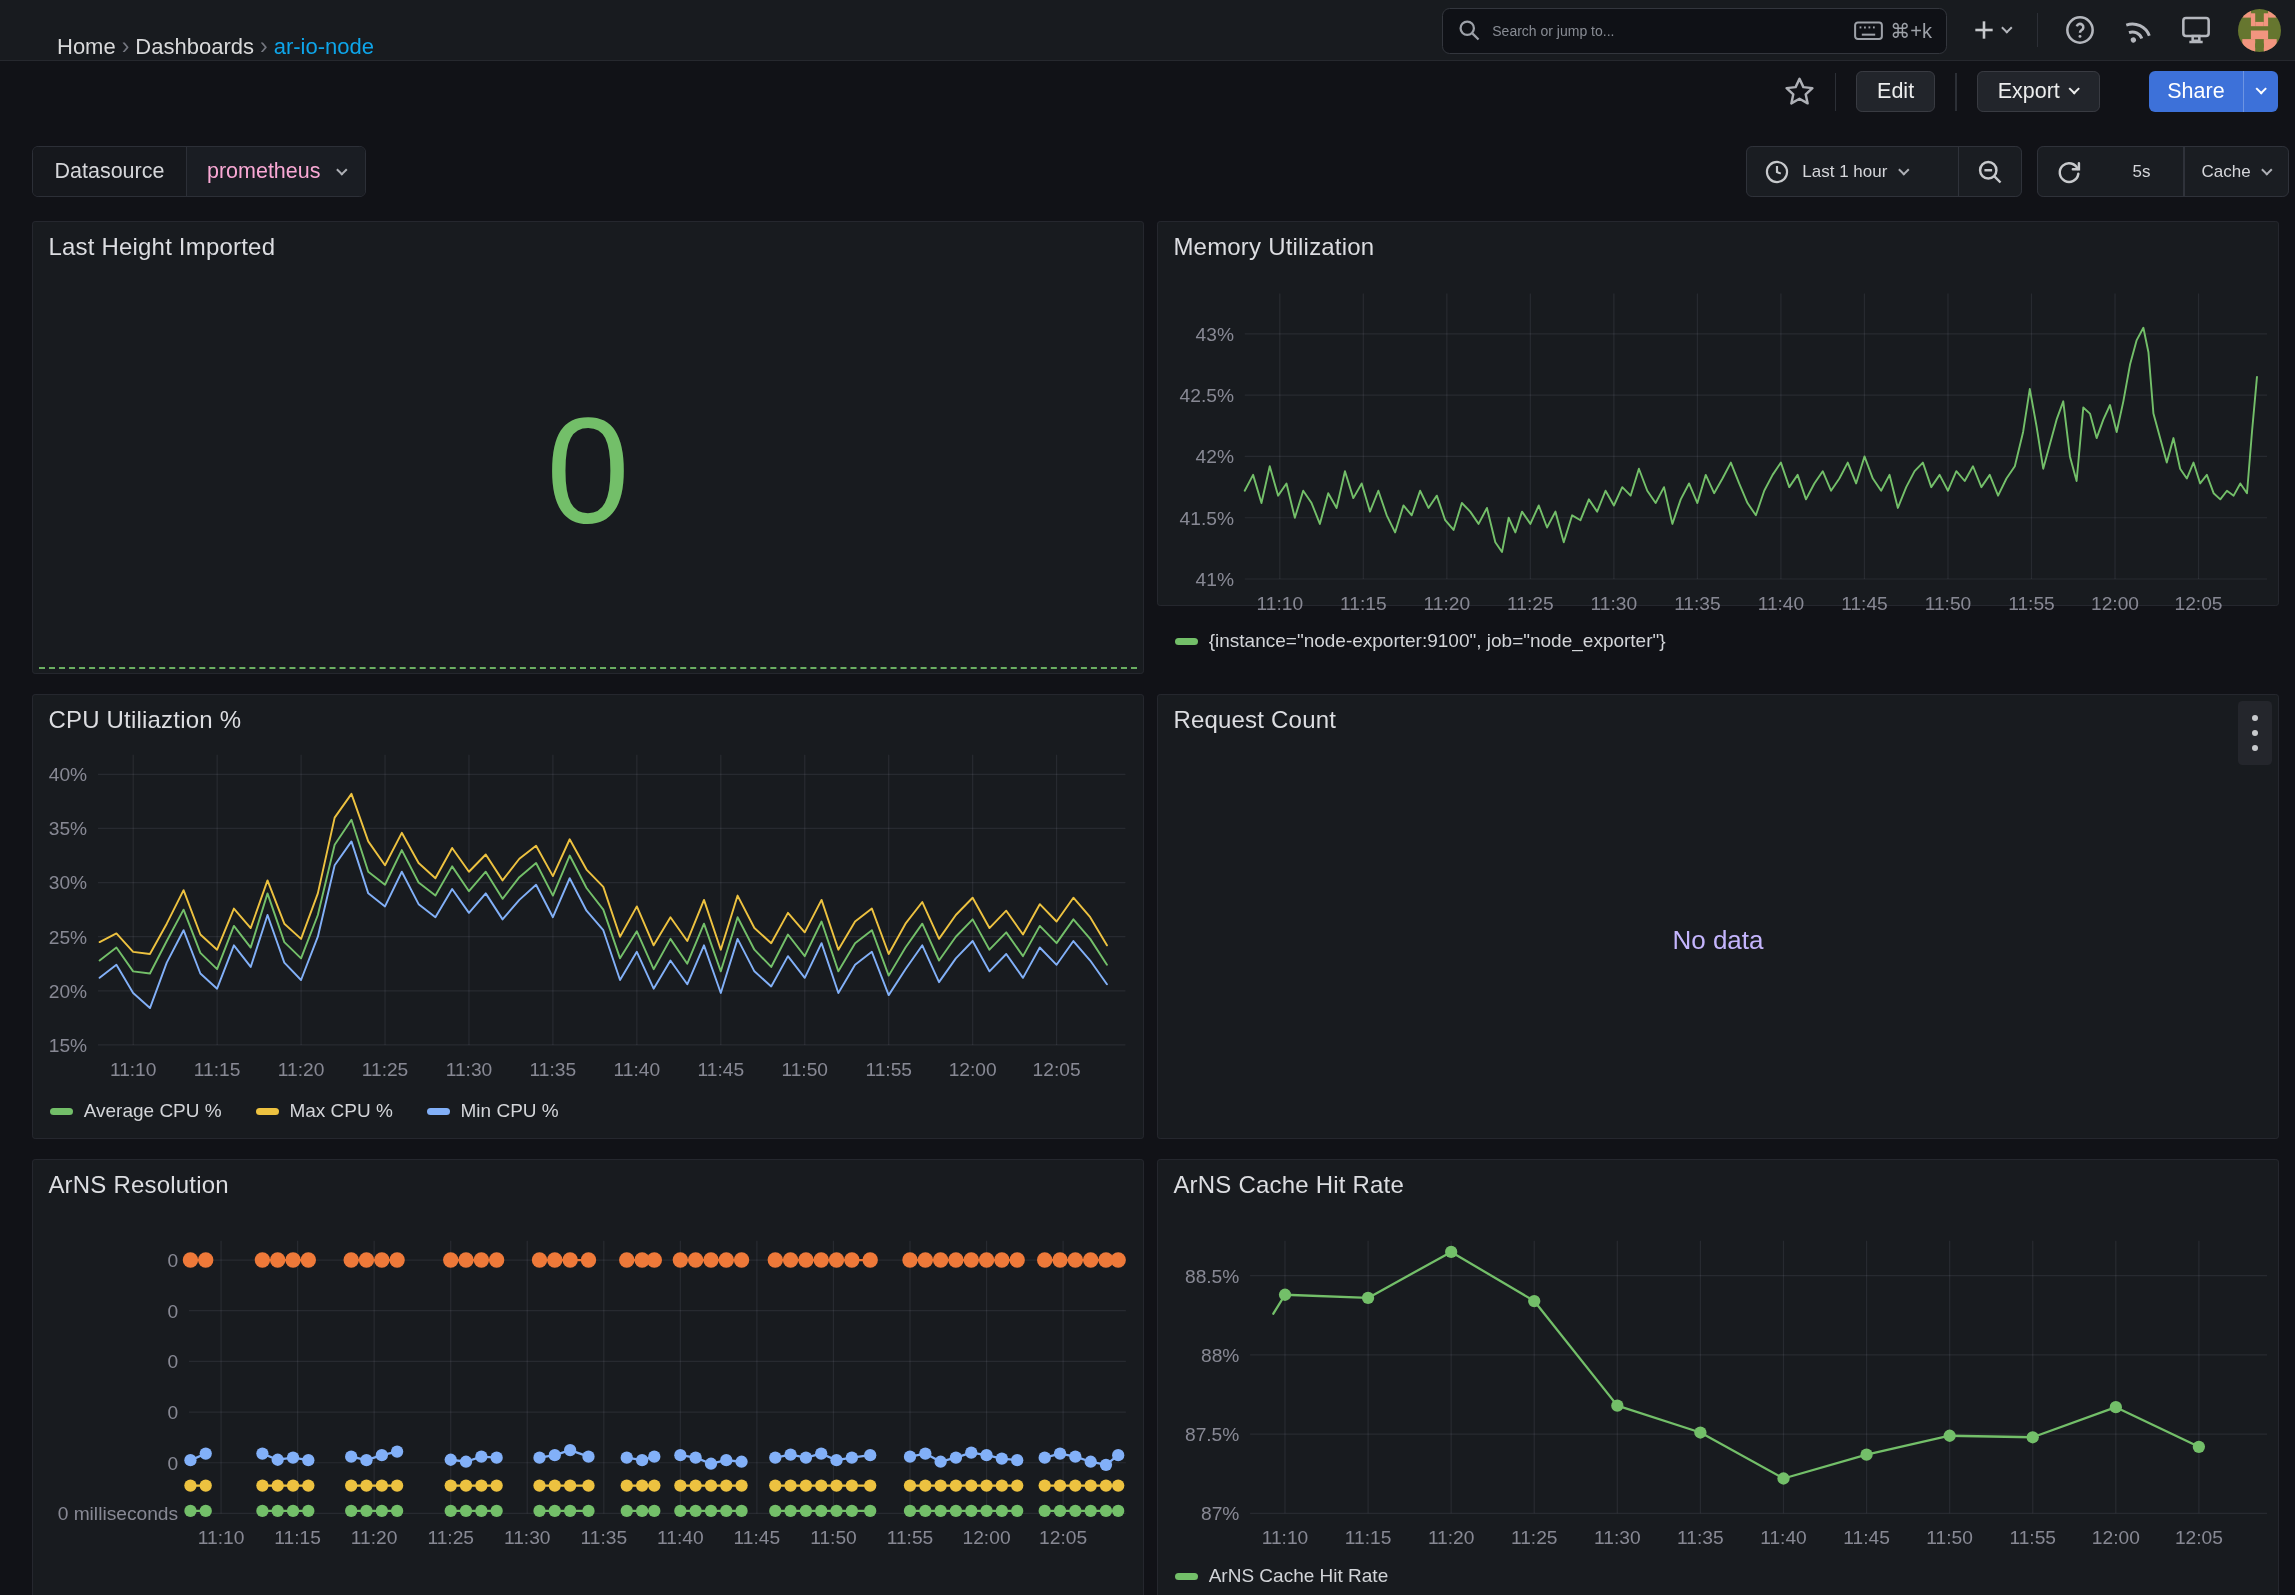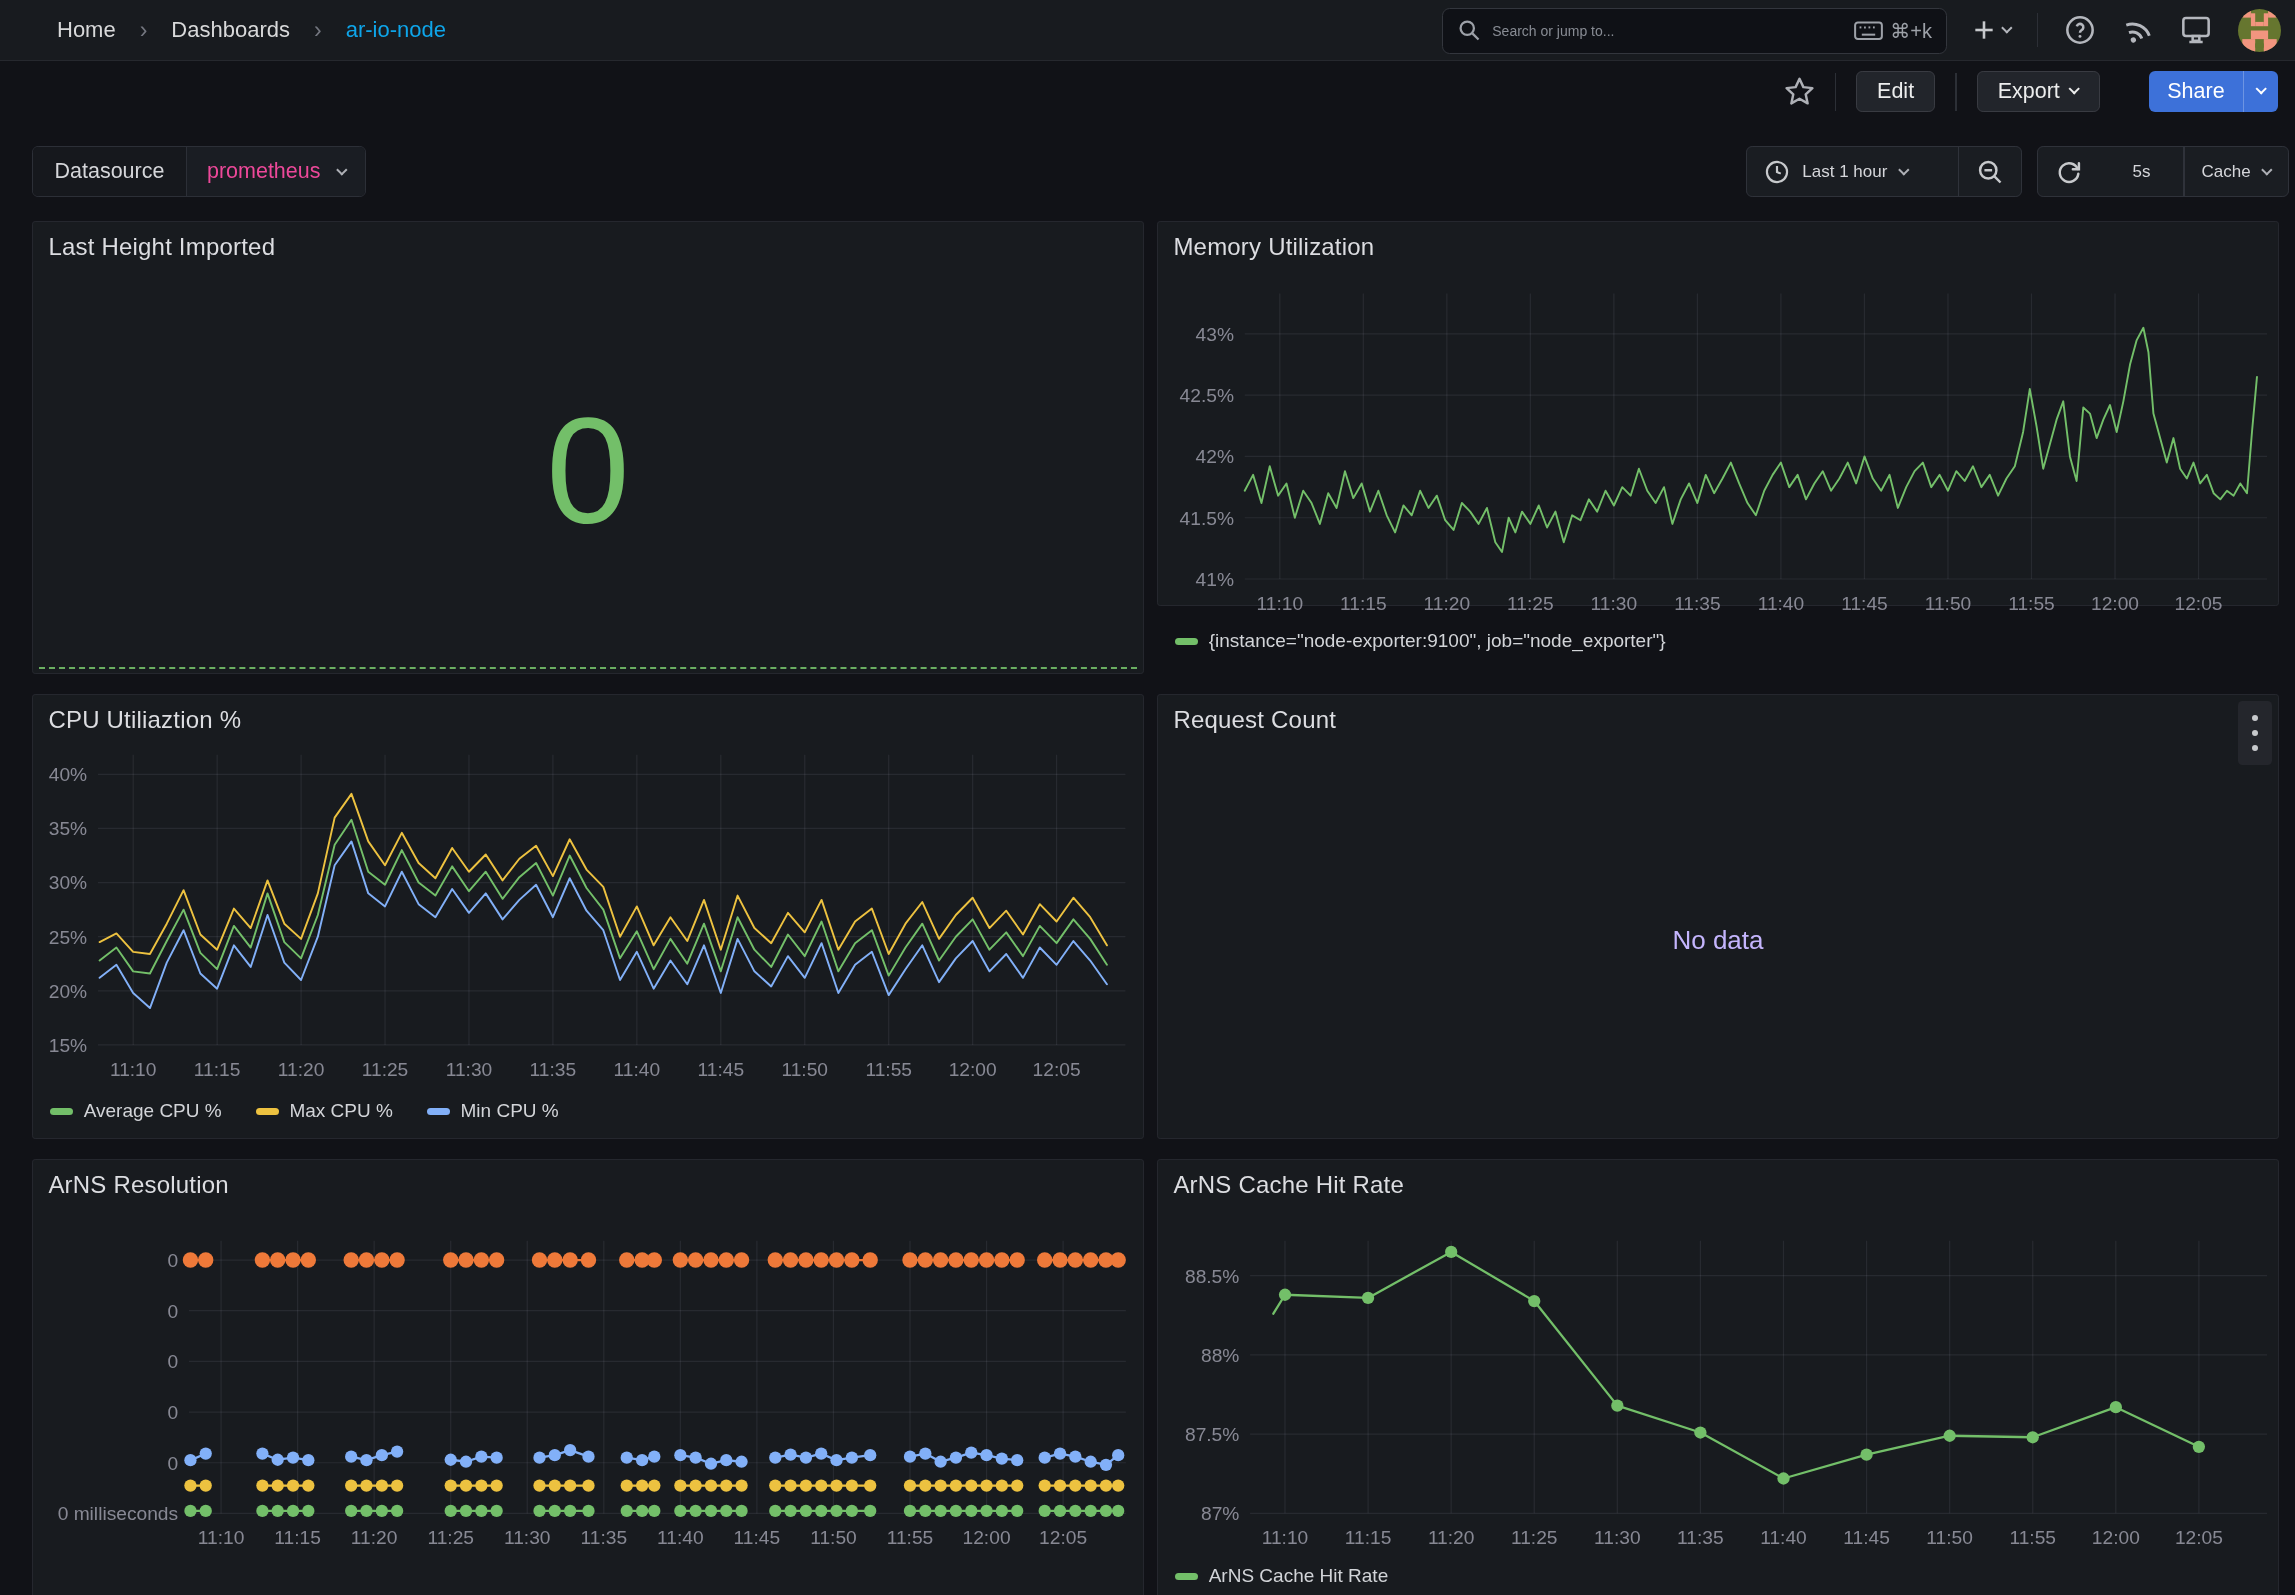--- a/index.html
+++ b/index.html
@@ -10,21 +10,21 @@
     color:#d5d6da;
     -webkit-font-smoothing:antialiased;
   }
   #root { position:relative; width:2295px; height:1595px; }
 
   
   #topnav {
     position:absolute; left:0; top:0; width:2295px; height:61px;
     background:#181b1f; border-bottom:1.5px solid #26282e;
   }
-  .breadcrumb { position:absolute; left:57px; top:0; height:60px; display:flex; align-items:center; gap:24px; font-size:22px; }
+  .breadcrumb { position:absolute; left:57px; top:0; height:60px; display:flex; align-items:flex-end; gap:6px; font-size:22px; }
   .crumb.link { color:#d8d9da; font-weight:500; cursor:pointer; }
   .crumb.current { color:#0ea5e9; font-weight:400; }
   .sep { color:#73767f; font-size:23px; }
   .searchbox {
     position:absolute; left:1442px; top:7.7px; width:505px; height:46px;
     background:#0f1116; border:1.5px solid #33363d; border-radius:7.7px;
     display:flex; align-items:center; padding:0 14px; gap:10.7px; cursor:text;
   }
   .searchbox .placeholder { color:#888c94; font-size:14px; flex:1; }
   .shortcut { display:flex; align-items:center; gap:7.7px; color:#9da1a8; font-size:20px; }
@@ -49,21 +49,21 @@
   .split .chevseg {
     width:35px; background:#3d71d9; border-radius:0 6.1px 6.1px 0; border-left:1.5px solid rgba(255,255,255,.25);
     display:flex; align-items:center; justify-content:center; color:#fff; cursor:pointer;
   }
   .staricon { color:#aeb0b6; cursor:pointer; display:flex; }
 
   
   #controls { position:absolute; left:0; top:123px; width:2295px; height:92px; }
   .ds-group { position:absolute; left:32px; top:23px; height:51px; display:flex; border-radius:6.1px; overflow:hidden; border:1.5px solid #2c2f37; }
   .ds-label { background:#16181d; color:#d5d6da; font-size:21.5px; font-weight:500; display:flex; align-items:center; padding:0 21.5px; border-right:1.5px solid #2c2f37; }
-  .ds-value { background:#1a1d23; color:#ec4899; font-size:21.5px; display:flex; align-items:center; gap:17px; padding:0 20px; cursor:pointer; }
+  .ds-value { background:#1a1d23; color:#f9a8d4; font-size:21.5px; display:flex; align-items:center; gap:17px; padding:0 20px; cursor:pointer; }
   .picker { position:absolute; top:23px; height:51px; display:flex; align-items:center; background:#1a1d22; border:1.5px solid #2f323a; border-radius:6.1px; color:#d5d6da; font-size:17px;margin-left:16px; }
   .picker .cell { display:flex; align-items:center; gap:12.3px; padding:0 17px; height:100%; cursor:pointer; }
   .picker .pdiv { width:1.5px; height:100%; background:#2f323a; }
   .timepicker { left:1730px; width:276px; }
   .refreshgroup { left:2021px; width:252px; }
   .iconbtn { color:#c7c9cc; display:flex; align-items:center; justify-content:center; cursor:pointer; }
 
   
   .panel {
     position:absolute; background:#181b1f; border:1.5px solid #25272e; border-radius:3.1px;

